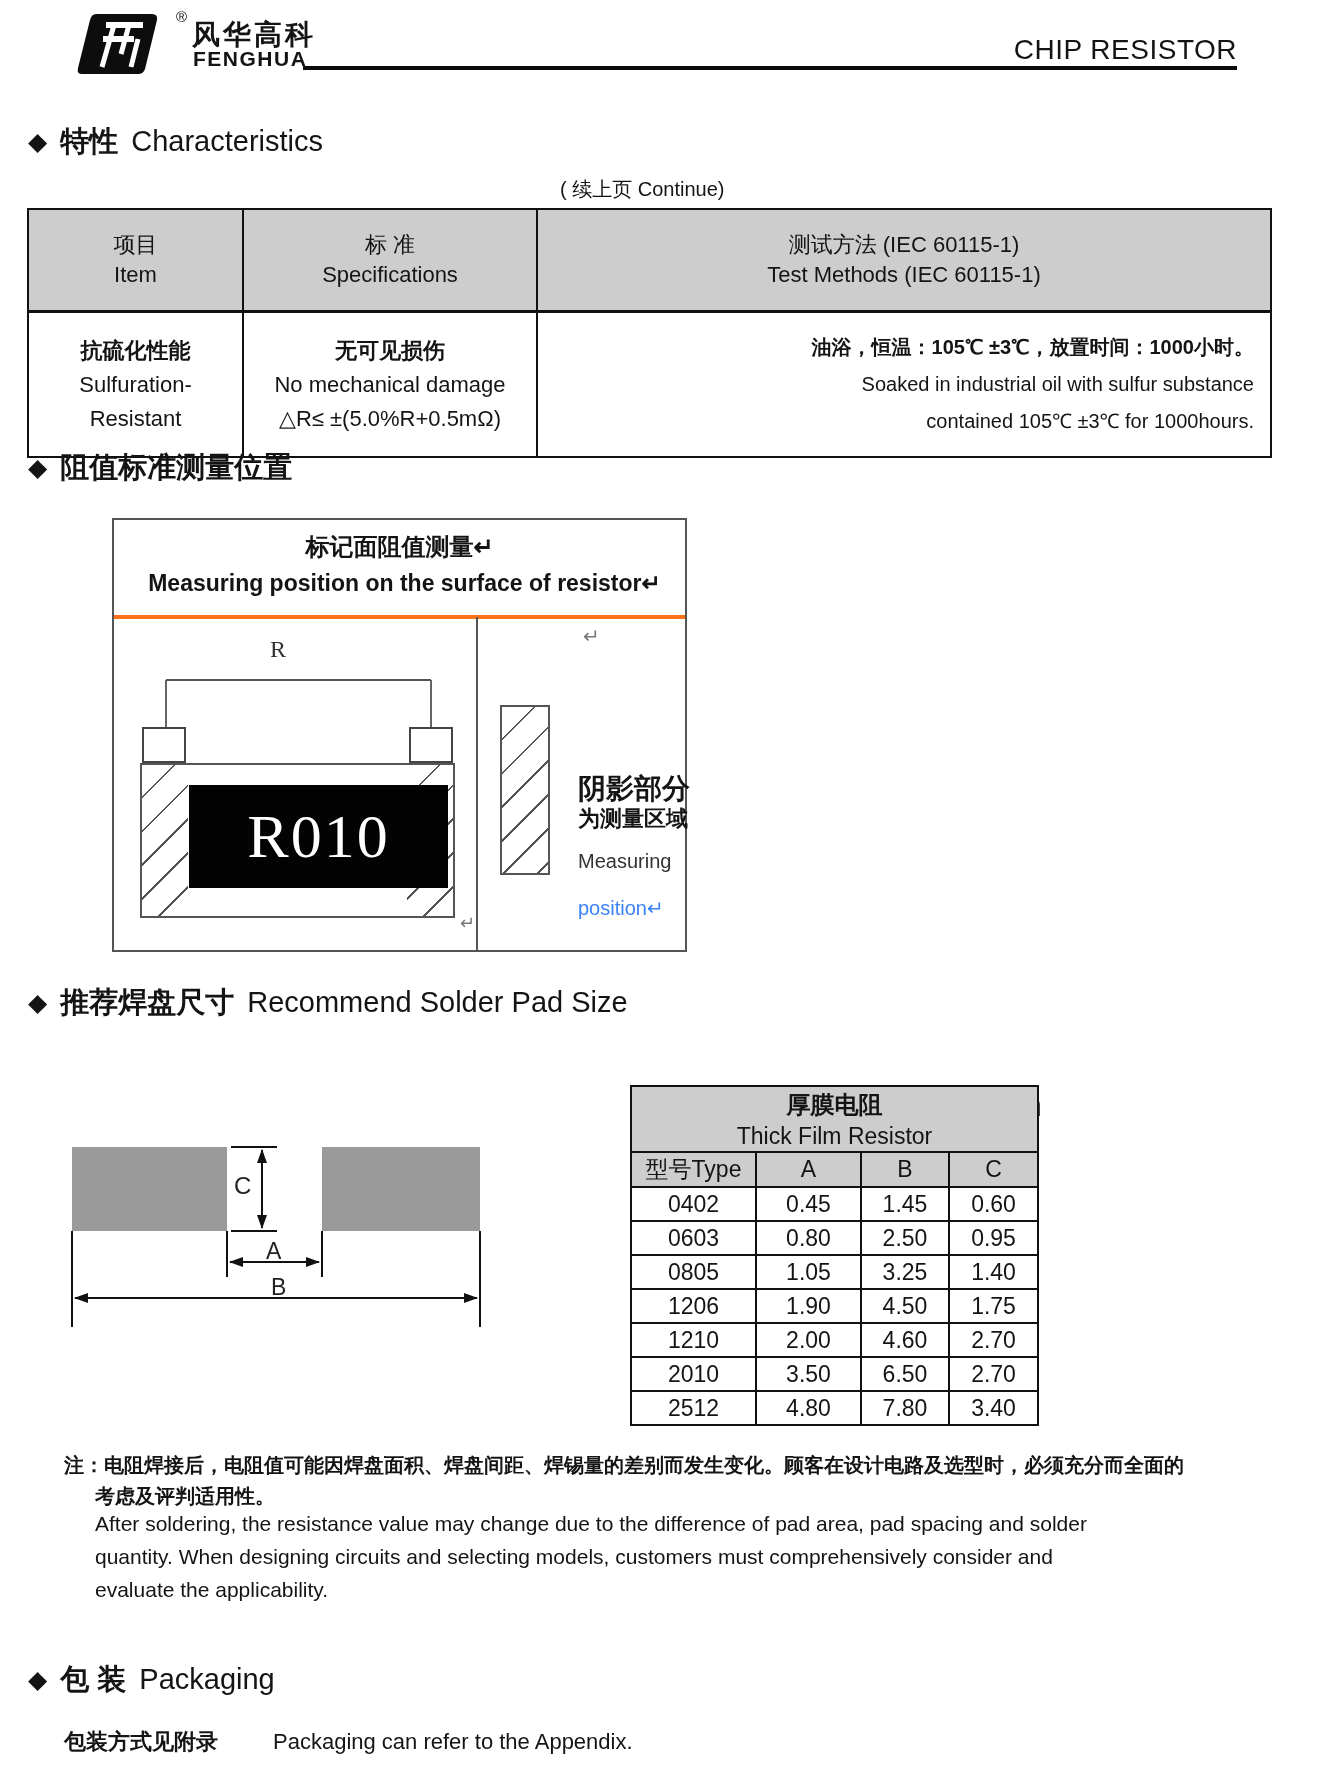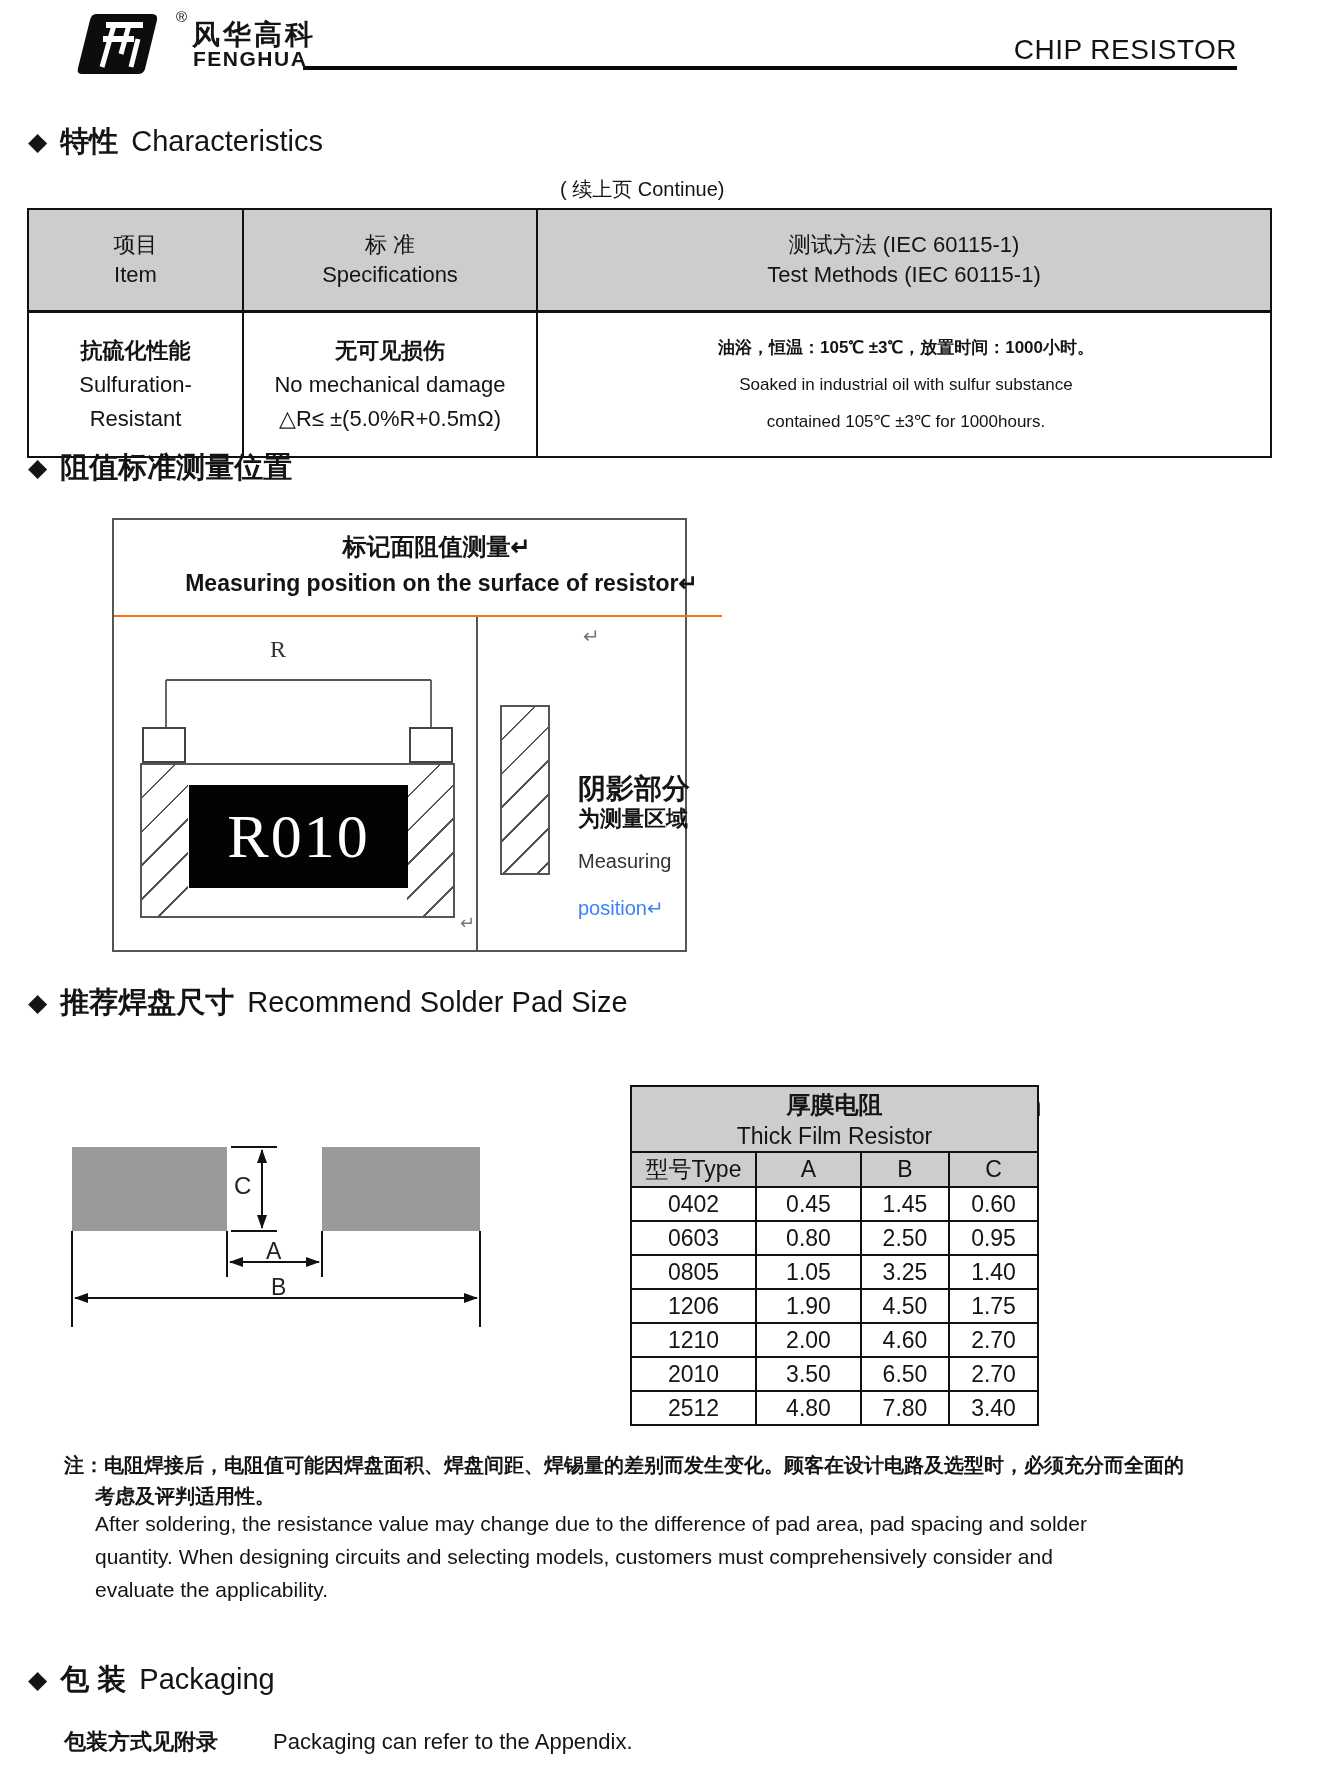--- a/index.html
+++ b/index.html
@@ -24,33 +24,33 @@
   
   .cont-note{position:absolute;left:560px;top:176px;font-size:20px;}
   table{border-collapse:collapse;table-layout:fixed;}
   .char-table{position:absolute;left:27px;top:208px;width:1243px;}
   .char-table th,.char-table td{border:2px solid #111;vertical-align:middle;padding:16px;}
   .char-table thead th{background:#cdcdcd;font-weight:400;height:68px;border-bottom:3px solid #111;}
   .char-table .ln{line-height:30px;font-size:22px;text-align:center;}
   .char-table tbody tr{height:124px;}
   .char-table tbody .ln{line-height:34px;}
   .char-table .method-cell{text-align:left;padding-left:20px;}
-  .char-table .method-cell .ln{text-align:center;line-height:37px;font-size:17px;}
+  .char-table .method-cell .ln{text-align:right;line-height:37px;font-size:20px;}
   .b{font-weight:700;}
   
   .mbox{position:absolute;left:112px;top:518px;width:571px;height:430px;border:2px solid #555;}
-  .mbox-title{position:absolute;left:0;top:0;width:100%;height:95px;border-bottom:2px solid #f97316;text-align:center;padding-left:37px;}
+  .mbox-title{position:absolute;left:0;top:0;width:100%;height:95px;border-bottom:4px solid #f97316;text-align:center;}
   .mbox-title .t1{margin-top:11px;font-size:24px;font-weight:700;}
   .mbox-title .t2{margin-top:7px;font-size:23px;font-weight:700;margin-left:10px;}
   .vdiv{position:absolute;left:362px;top:97px;width:2px;height:333px;background:#555;}
   .hatch{background-color:#fff;background-image:repeating-linear-gradient(135deg,rgba(0,0,0,0) 0 22px,#555 22px 24px);}
   .terminal{position:absolute;width:44px;height:36px;border:2px solid #444;background:#fff;box-sizing:border-box;}
   .rbody{position:absolute;left:26px;top:243px;width:315px;height:155px;border:2px solid #555;background:#fff;box-sizing:border-box;}
   .cap{position:absolute;top:245px;width:46px;height:151px;}
-  .blackzone{position:absolute;left:75px;top:265px;width:219px;height:103px;background:#030303;display:flex;align-items:center;justify-content:center;}
+  .blackzone{position:absolute;left:75px;top:265px;width:259px;height:103px;background:#030303;display:flex;align-items:center;justify-content:center;}
   .marking{font-family:"Liberation Serif",serif;font-size:62px;color:#fff;letter-spacing:2px;}
   .rlabel{position:absolute;left:156px;top:116px;font-family:"Liberation Serif",serif;font-size:24px;color:#333;}
   .retmark{color:#777;font-size:20px;}
   .legend-rect{position:absolute;left:386px;top:185px;width:50px;height:170px;border:2px solid #555;box-sizing:border-box;}
   .legend-txt{position:absolute;left:464px;white-space:nowrap;}
   
   .unit-label{position:absolute;right:286px;top:1052px;font-size:32px;margin-top:32px;}
   .dim-label{position:absolute;font-size:23px;color:#222;}
   .tf-table{position:absolute;left:630px;top:1085px;width:407px;text-align:center;}
   .tf-table th,.tf-table td{border:2px solid #111;padding:0;}

